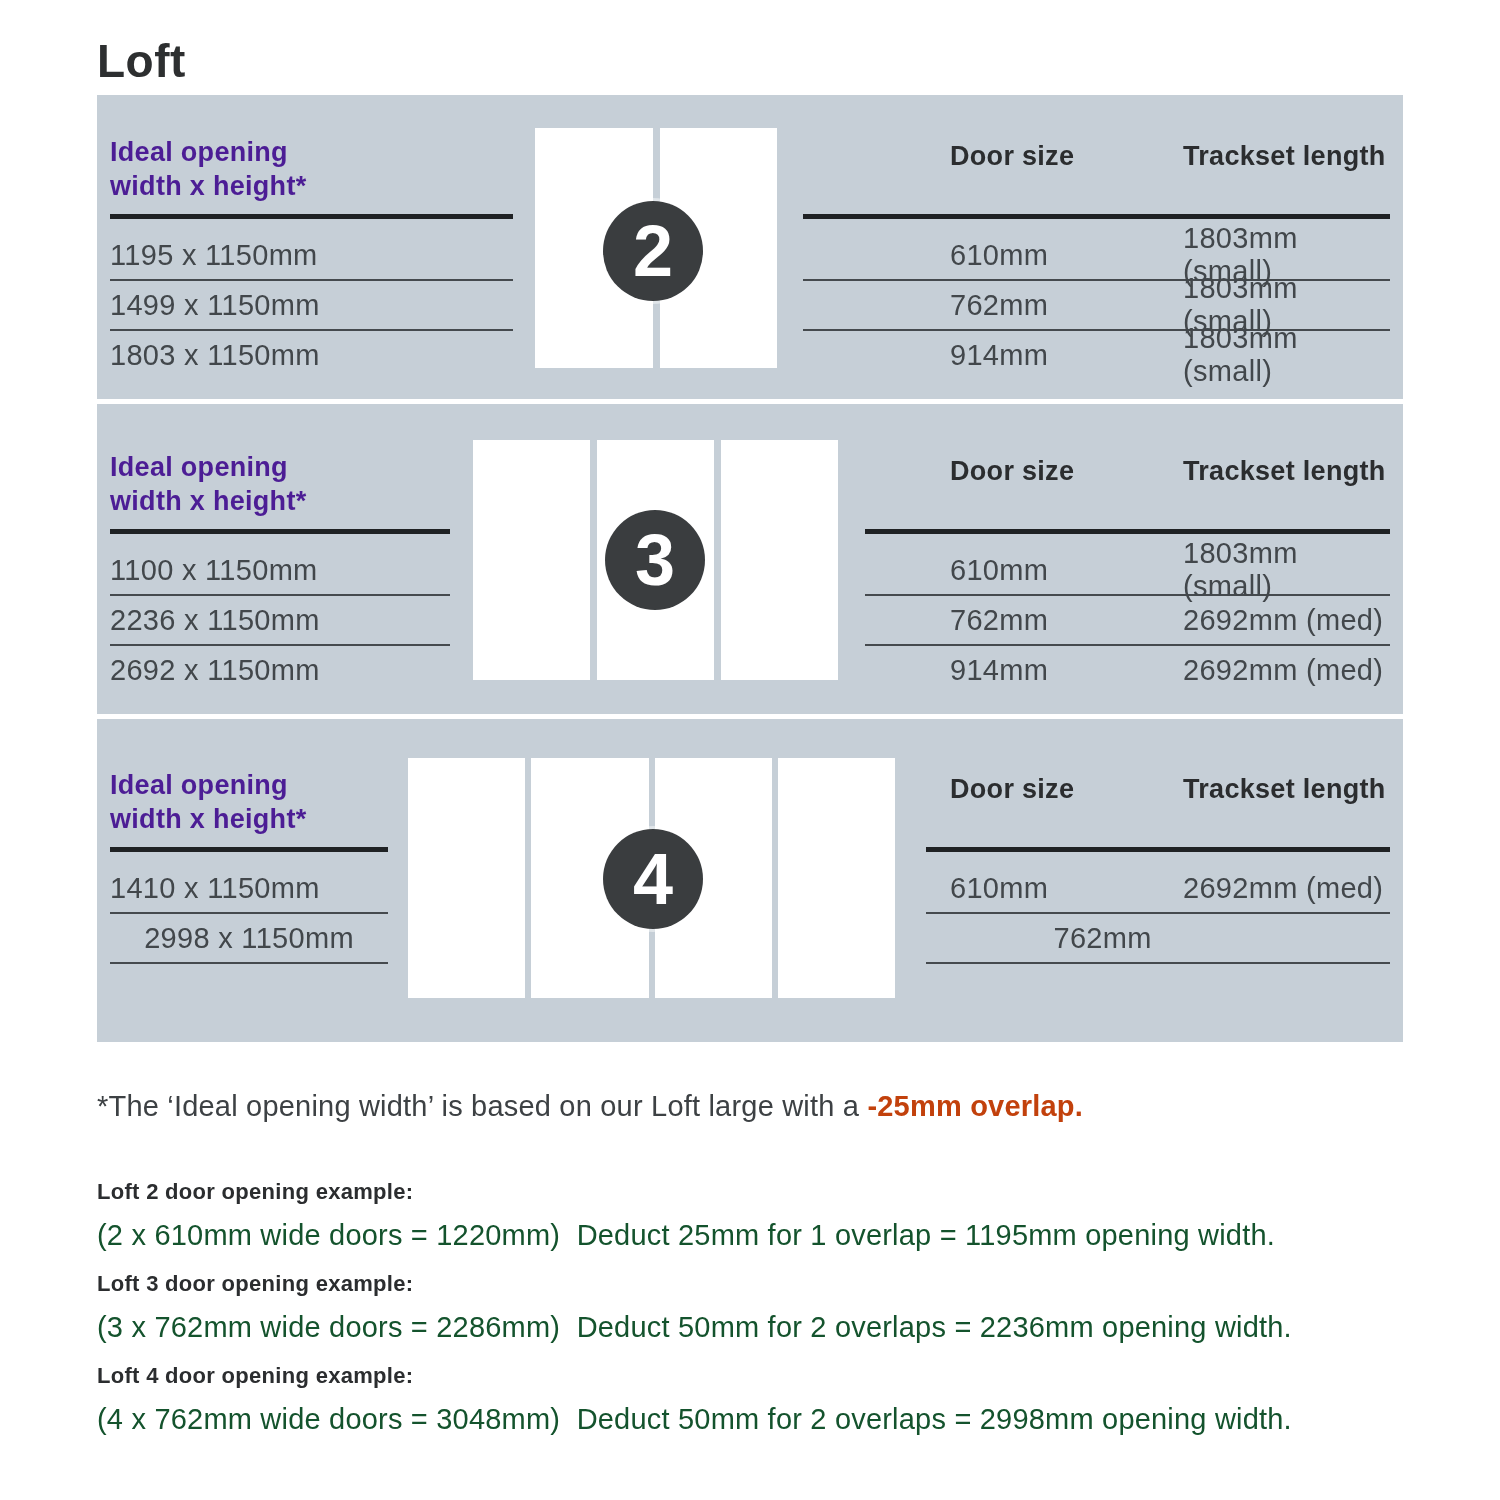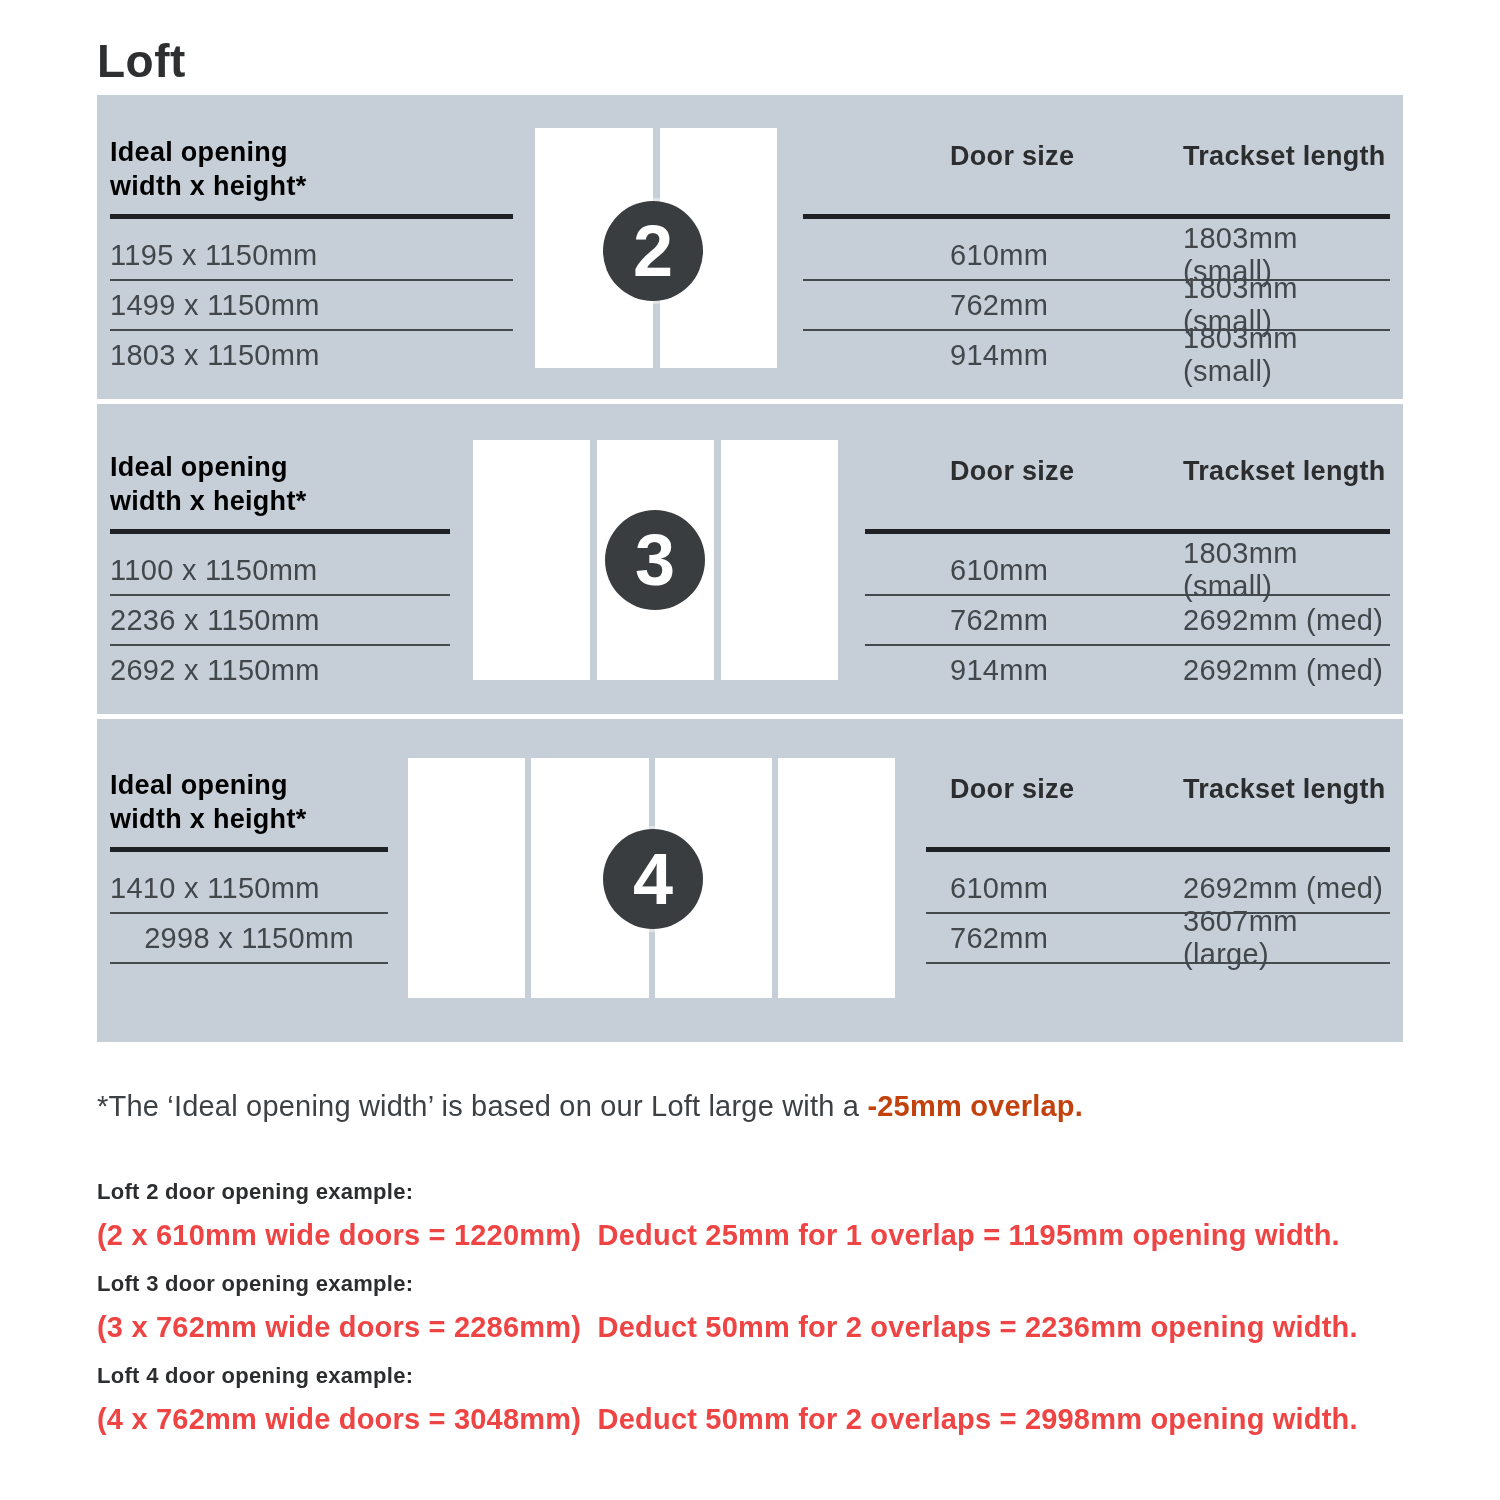--- a/index.html
+++ b/index.html
@@ -21,21 +21,21 @@
   .sec-2{height:310px;border-top:5px solid #ffffff;}
   .sec-3{height:323px;border-top:5px solid #ffffff;}
 
   
   .left-table{position:absolute;left:13px;}
   .sec-1 .left-table{top:40px;width:403px;}
   .sec-2 .left-table{top:46px;width:340px;}
   .sec-3 .left-table{top:49px;width:278px;}
   .lt-head{
     height:79px;box-sizing:border-box;
-    font-size:27px;font-weight:bold;color:#000000;line-height:34px;letter-spacing:.3px;
+    font-size:27px;font-weight:bold;color:#4c1d95;line-height:34px;letter-spacing:.3px;
   }
   .rows{border-top:5px solid #1f2224;padding-top:12px;}
   .row{
     height:48px;display:flex;align-items:center;
     font-size:29px;color:#42474b;letter-spacing:.3px;
     border-bottom:2px solid #454a4e;
   }
   .row:last-child{border-bottom:none;}
   .rows.keep-last .row:last-child{border-bottom:2px solid #454a4e;justify-content:center;}
 
@@ -75,22 +75,22 @@
     position:absolute;left:97px;top:1090px;width:1320px;
     font-size:29px;color:#3d4144;letter-spacing:.2px;
   }
   .footnote b{color:#c2410c;}
   .examples{position:absolute;left:97px;top:1173px;width:1340px;}
   .example{margin-bottom:10px;}
   .example-heading{
     font-size:22px;font-weight:bold;color:#2b2d2f;line-height:38px;letter-spacing:.3px;
   }
   .example-body{
-    font-size:29px;color:#ef4444;line-height:40px;margin-top:4px;
-    white-space:pre-wrap;letter-spacing:.2px;font-weight:bold;
+    font-size:29px;color:#14532d;line-height:40px;margin-top:4px;
+    white-space:pre-wrap;letter-spacing:.2px;
   }
 </style>
 </head>
 <body>
 
 <div class="page-title">Loft</div>
 
 <div class="panel">
 
   <div class="section sec-1">
@@ -217,21 +217,20 @@
         <span class="c1">Door size</span>
         <span>Trackset length</span>
       </div>
       <div class="rows keep-last">
         <div class="row">
           <span class="c1">610mm</span>
           <span>2692mm (med)</span>
         </div>
         <div class="row">
           <span class="c1">762mm</span>
-          <span>3607mm (large)</span>
         </div>
       </div>
     </div>
   </div>
 
 </div>
 
 <div class="footnote">
   <span>*The ‘Ideal opening width’ is based on our Loft large with a </span><b>-25mm overlap.</b>
 </div>

